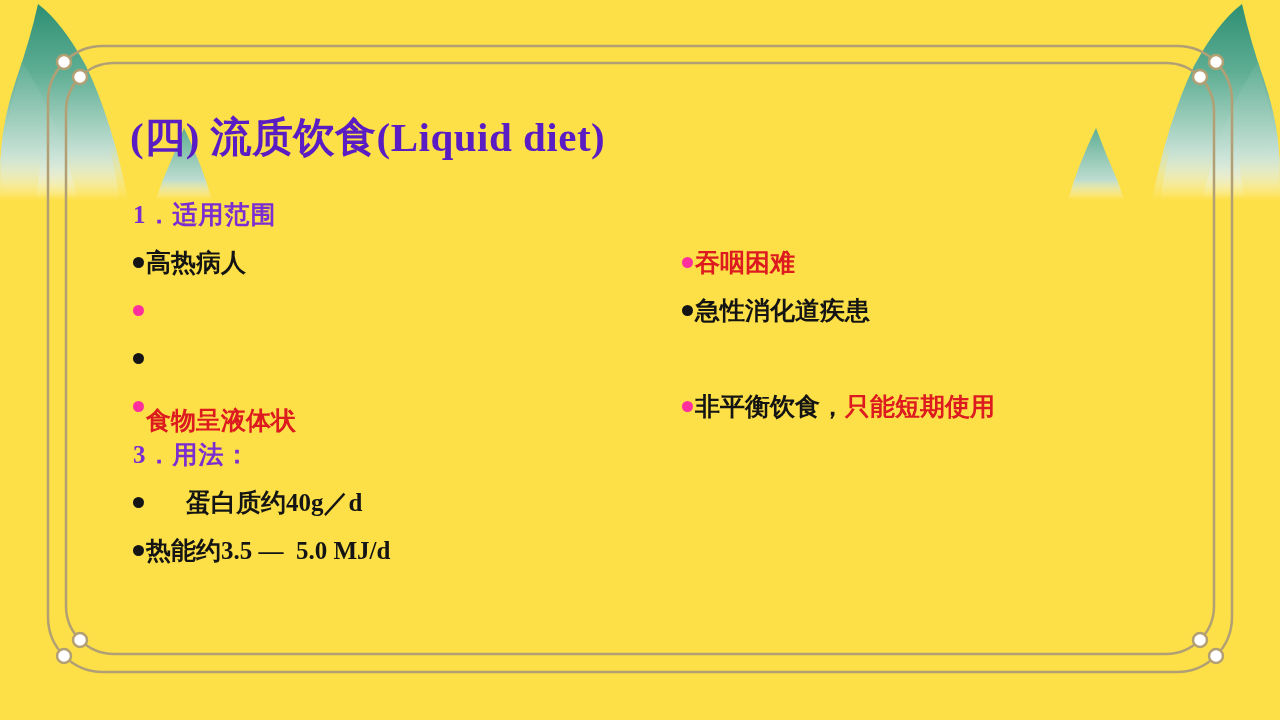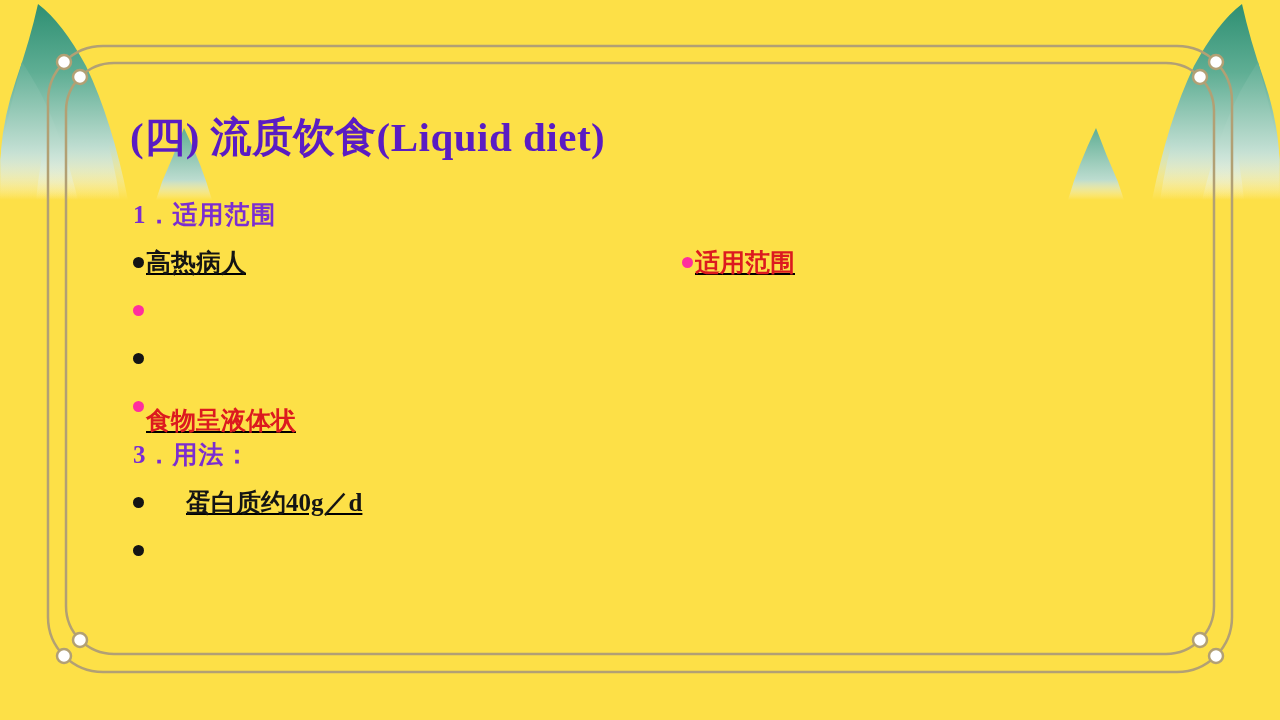--- a/index.html
+++ b/index.html
@@ -39,21 +39,20 @@
     align-items: center;
     font-size: 25px;
     font-weight: 700;
   }
   .row.heading span { letter-spacing: 1px; white-space: pre; }
   .cell {
     display: flex;
     align-items: center;
     white-space: pre;
     overflow: visible;
-    text-decoration: underline;
   }
   .cell.left  { flex: 0 0 549px; width: 549px; }
   .cell.right { flex: 1; }
   .dot {
     width: 11px; height: 11px;
     border-radius: 50%;
     display: inline-block;
     margin-right: 2px;
     flex: 0 0 auto;
   }
@@ -114,37 +113,39 @@
   </svg>
 
   <div class="title" style="color: rgb(90, 28, 195);">(四) 流质饮食(Liquid diet)</div>
 
   <div class="content">
       <div class="row heading">
         <span style="color: rgb(123, 45, 209);">1．适用范围</span>
       </div>
       <div class="row bullets">
         <div class="cell left"><span class="dot" style="background: rgb(20, 20, 20);"></span><span style="color: rgb(20, 20, 20);">高热病人</span></div>
-        <div class="cell right"><span class="dot" style="background: rgb(255, 47, 158);"></span><span style="color: rgb(220, 26, 31);">适用范围</span></div>
+        <div class="cell right"><span class="dot" style="background: rgb(255, 47, 158);"></span><span style="color: rgb(220, 26, 31);">吞咽困难</span></div>
       </div>
       <div class="row bullets">
         <div class="cell left"><span class="dot" style="background: rgb(255, 47, 158);"></span></div>
+        <div class="cell right"><span class="dot" style="background: rgb(20, 20, 20);"></span><span style="color: rgb(20, 20, 20);">急性消化道疾患</span></div>
       </div>
       <div class="row bullets">
         <div class="cell left"><span class="dot" style="background: rgb(20, 20, 20);"></span></div>
         <div class="cell right"></div>
       </div>
       <div class="row bullets">
         <div class="cell left"><span class="dot" style="background: rgb(255, 47, 158);"></span><span style="color: rgb(220, 26, 31); margin-top: 28px;">食物呈液体状</span></div>
+        <div class="cell right"><span class="dot" style="background: rgb(255, 47, 158);"></span><span style="color: rgb(20, 20, 20);">非平衡饮食，</span><span style="color: rgb(220, 26, 31);">只能短期使用</span></div>
       </div>
       <div class="row heading">
         <span style="color: rgb(123, 45, 209);">3．用法：</span>
       </div>
       <div class="row bullets">
         <div class="cell right"><span class="dot" style="background: rgb(20, 20, 20);"></span><span style="color: rgb(20, 20, 20); margin-left: 40px;">蛋白质约40g／d</span></div>
       </div>
       <div class="row bullets">
-        <div class="cell left"><span class="dot" style="background: rgb(20, 20, 20);"></span></div>
+        <div class="cell left"><span class="dot" style="background: rgb(20, 20, 20);"></span><span style="color: rgb(20, 20, 20);">热能约3.5 —  5.0 MJ/d</span></div>
         <div class="cell right"></div>
       </div>
     </div>
 
 </div>
 
 </body></html>

